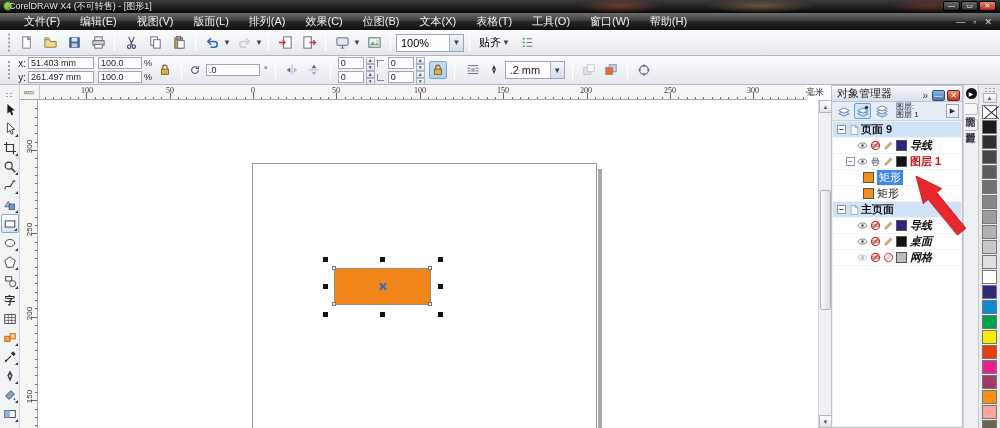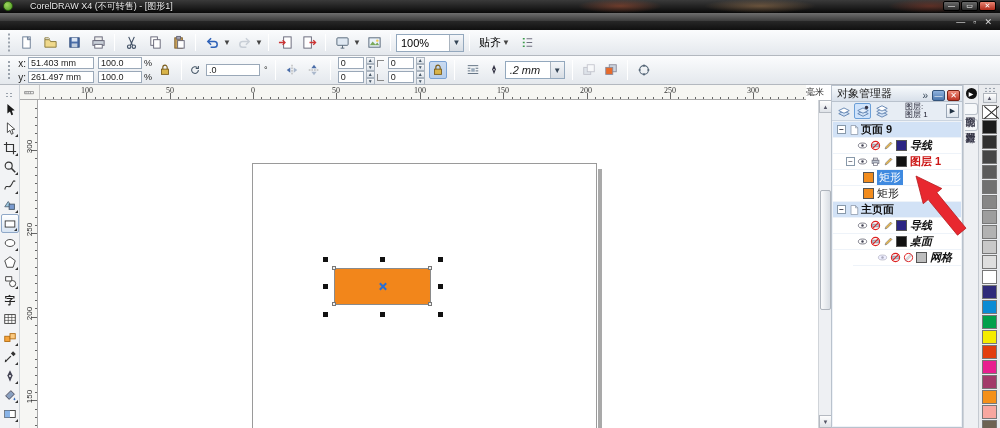--- a/index.html
+++ b/index.html
@@ -12,21 +12,21 @@
   
   .titlebar { position:absolute; left:0; top:0; width:1000px; height:13px;
     background:
       radial-gradient(60px 10px at 620px 6px, rgba(170,80,50,.55), transparent 70%),
       radial-gradient(80px 10px at 760px 6px, rgba(190,140,90,.45), transparent 70%),
       radial-gradient(60px 10px at 930px 6px, rgba(150,60,40,.5), transparent 70%),
       linear-gradient(#3a3a3a,#090909);
     color:#e8e8e8; font-size:9px; line-height:13px; }
   .titlebar .appicon { position:absolute; left:3px; top:1px; width:10px; height:10px; border-radius:50%;
     background: radial-gradient(circle at 35% 35%, #9ed45e, #4c9a22); border:1px solid #2d5e12; }
-  .titlebar .title { position:absolute; left:30px; top:0; white-space:nowrap; text-shadow:0 1px 1px #000; }
+  .titlebar .title { position:absolute; left:9px; top:0; white-space:nowrap; text-shadow:0 1px 1px #000; }
   .winbtns { position:absolute; right:4px; top:1px; display:flex; gap:1px; }
   .winbtn { width:17px; height:10px; border:1px solid #000; border-radius:2px;
     background:linear-gradient(#6a6a6a,#2c2c2c); color:#fff; font-size:7px; line-height:8px; text-align:center; }
   .winbtn.close { background:linear-gradient(#e98573,#b02a1a); }
   
   .menubar { position:absolute; left:0; top:13px; width:1000px; height:17px;
     background:linear-gradient(#6e6e6e,#3d3d3d 45%,#262626 50%,#101010);
     color:#f2f2f2; font-size:11px; display:flex; align-items:center; }
   .menubar .items { display:flex; margin-left:14px; gap:0; }
   .menu-item { padding:0 10px; line-height:17px; cursor:default; }
@@ -106,21 +106,21 @@
   .dheader { position:relative; height:16px; background:linear-gradient(#f7fafc,#d8e0ea); border-bottom:1px solid #b9c2cd;
     font-size:11px; color:#222; line-height:15px; padding-left:5px; }
   .dheader .hbtns { position:absolute; right:2px; top:2px; display:flex; gap:2px; align-items:center; }
   .chev { font-size:10px; color:#345; margin-right:2px; }
   .mini { width:13px; height:11px; border-radius:2px; border:1px solid #33537a; color:#fff; font-size:8px; line-height:9px; text-align:center;
     background:linear-gradient(#8fb2de,#4a77ae); }
   .mini.red { background:linear-gradient(#ef8d7c,#c03424); border-color:#7a2013; }
   .dtools { height:19px; display:flex; align-items:center; gap:2px; padding:0 3px; border-bottom:1px solid #ccd5e0; background:#e7edf4; }
   .dtb { width:17px; height:16px; display:flex; align-items:center; justify-content:center; border:1px solid transparent; border-radius:2px; }
   .dtb.active { background:#cfe3fb; border-color:#6b9fd8; }
-  .layercap { font-size:8px; line-height:8px; color:#223; margin-left:13px; }
+  .layercap { font-size:8px; line-height:8px; color:#223; margin-left:4px; }
   .dfly { margin-left:auto; width:13px; height:14px; border:1px solid #9aa6b5; background:linear-gradient(#fff,#dfe6ee);
     font-size:7px; color:#234; display:flex; align-items:center; justify-content:center; }
   .dtree { position:absolute; left:1px; right:1px; top:36px; bottom:1px; background:#fff; overflow:hidden; }
   .trow { position:relative; height:16px; display:flex; align-items:center; font-size:11px; color:#111; border-bottom:1px solid #eef3f9; }
   .trow.pagerow { background:#d2e2f6; font-weight:bold; }
   .trow .exp { width:9px; height:9px; border:1px solid #8899aa; background:#fff; font-size:8px; line-height:7px; text-align:center; color:#334; margin-right:2px; }
   .trow .sw { width:11px; height:11px; border:1px solid #555; margin-right:3px; }
   .trow .lbl { white-space:nowrap; }
   .trow .lbl.italic { font-style:italic;font-weight:bold; }
   .trow .lbl.red { color:#cc1616; font-weight:bold; }
@@ -152,20 +152,34 @@
     <span class="appicon"></span>
     <span class="title">CorelDRAW X4 (不可转售) - [图形1]</span>
     <span class="winbtns">
       <span class="winbtn">—</span>
       <span class="winbtn">▭</span>
       <span class="winbtn close">✕</span>
     </span>
   </div>
 
   <div class="menubar">
+    <div class="items">
+        <span class="menu-item">文件(F)</span>
+        <span class="menu-item">编辑(E)</span>
+        <span class="menu-item">视图(V)</span>
+        <span class="menu-item">版面(L)</span>
+        <span class="menu-item">排列(A)</span>
+        <span class="menu-item">效果(C)</span>
+        <span class="menu-item">位图(B)</span>
+        <span class="menu-item">文本(X)</span>
+        <span class="menu-item">表格(T)</span>
+        <span class="menu-item">工具(O)</span>
+        <span class="menu-item">窗口(W)</span>
+        <span class="menu-item">帮助(H)</span>
+      </div>
     <div class="docbtns">
       <span>—</span>
       <span>▫</span>
       <span>✕</span>
     </div>
   </div>
 
   <div class="toolbar">
     <div class="grip"></div>
   <span class="tbtn">
@@ -372,21 +386,21 @@
         <svg width="14" height="14" viewBox="0 0 16 16">
           <rect x="6" y="6" width="4" height="4" fill="#9ab"></rect>
           <path d="M2 3h12M2 6h3M2 9h3M11 6h3M11 9h3M2 12h12" stroke="#567" stroke-width="1"></path>
         </svg>
       </span>
     <span class="ticon"><svg width="12" height="12" viewBox="0 0 16 16">
           <path d="M8 1l2.5 6L8 13.5 5.5 7z" fill="#334"></path>
           <circle cx="8" cy="7.5" r="1" fill="#fff"></circle>
         </svg></span>
     <div class="combo">
-      <span class="cval" style="min-width:44px;font-style:italic;">.2 mm</span>
+      <span class="cval" style="min-width:44px;">.2 mm</span>
       <span class="cbtn">▼</span>
     </div>
     <div class="vsep"></div>
     <span class="tbtn small disabled">
         <svg width="14" height="14" viewBox="0 0 16 16">
           <rect x="2" y="5" width="8" height="8" fill="#ccd4de" stroke="#889"></rect>
           <rect x="6" y="2" width="8" height="8" fill="#fff" stroke="#889"></rect>
         </svg>
       </span>
     <span class="tbtn small">
@@ -819,21 +833,21 @@
               <rect x="4" y="6" width="8" height="4" fill="#c8cfd8" stroke="#778"></rect>
               <circle cx="8" cy="8" r="6" fill="none" stroke="#d22" stroke-width="1.6"></circle>
               <path d="M3.6 12.4l8.8-8.8" stroke="#d22" stroke-width="1.6"></path>
             </svg></span>
           <span class="ticon"><svg width="11" height="11" viewBox="0 0 16 16">
               <path d="M3 13l1-3 7-7 2 2-7 7z" fill="#e8b84a" stroke="#667" stroke-width=".8"></path>
             </svg></span>
           <span class="sw" style="background: rgb(17, 17, 17);"></span>
           <span class="lbl italic">桌面</span>
         </div>
-        <div class="trow" style="padding-left: 24px; margin-left: 20px;">
+        <div class="trow" style="padding-left: 24px;">
           <span class="ticon"><svg width="11" height="11" viewBox="0 0 16 16">
               <ellipse cx="8" cy="8" rx="6" ry="3.6" fill="#eef" stroke="#aab"></ellipse>
               <circle cx="8" cy="8" r="1.8" fill="#aab"></circle>
             </svg></span>
           <span class="ticon"><svg width="11" height="11" viewBox="0 0 16 16">
               <rect x="4" y="6" width="8" height="4" fill="#c8cfd8" stroke="#778"></rect>
               <circle cx="8" cy="8" r="6" fill="none" stroke="#d22" stroke-width="1.6"></circle>
               <path d="M3.6 12.4l8.8-8.8" stroke="#d22" stroke-width="1.6"></path>
             </svg></span>
           <span class="ticon"><svg width="11" height="11" viewBox="0 0 16 16">

